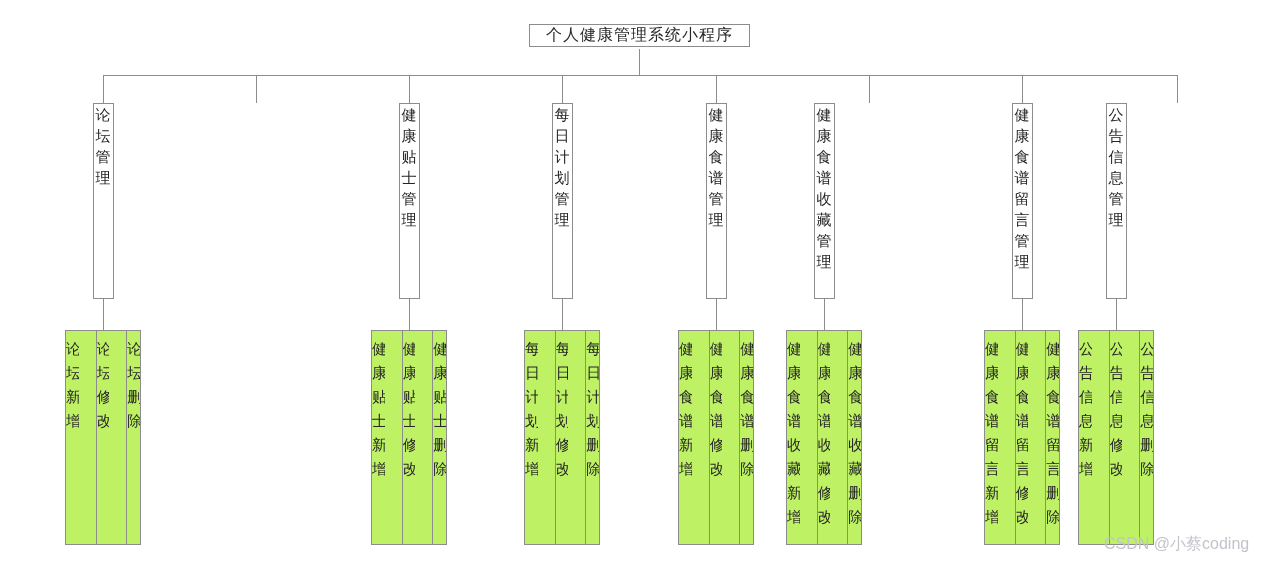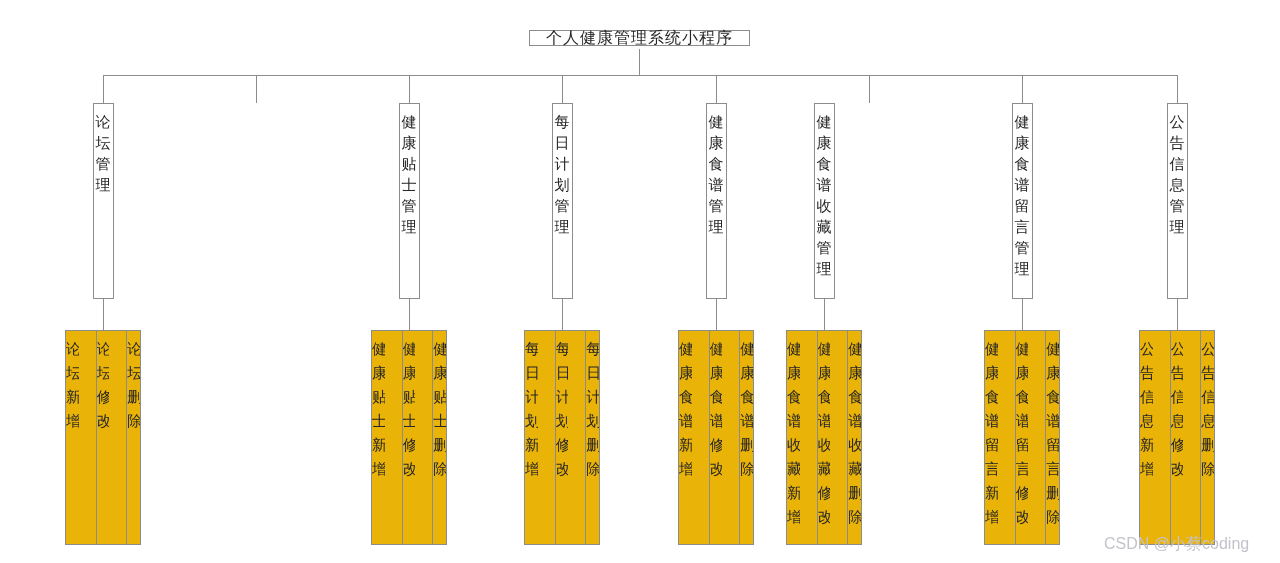--- a/index.html
+++ b/index.html
@@ -8,22 +8,22 @@
     width: 1280px;
     height: 563px;
     background: var(--background, #ffffff);
     font-family: "Liberation Sans", sans-serif;
     color: var(--text, #262626);
     overflow: hidden;
   }
   
   .root-box {
     position: absolute;
-    left: 529px; top: 30px;
-    width: 221px; height: 16px;
+    left: 529px; top: 24px;
+    width: 221px; height: 23px;
     border: 1px solid var(--line, #8c8c8c);
     box-sizing: border-box;
     display: flex; align-items: center; justify-content: center;
     font-size: 16px;
     letter-spacing: 1px;
     background: #fff;
   }
   
   .cline { position: absolute; background: var(--line, #8c8c8c); }
   .root-vline { left: 639px; top: 49px; width: 1px; height: 27px; }
@@ -39,37 +39,36 @@
     position: absolute;
     left: 27.5px; top: 0;
     width: 21px; height: 196px;
     border: 1px solid var(--line, #8c8c8c);
     box-sizing: border-box;
     background: #fff;
     font-size: 15px;
     line-height: 21px;
     text-align: center;
     word-break: break-all;
-    padding-top: 7px;
     overflow: hidden;
   }
   .branch-vline {
     position: absolute;
     left: 37.5px; top: 196px;
     width: 1px; height: 31px;
     background: var(--line, #8c8c8c);
   }
   .leaves {
     position: absolute;
     left: 0; top: 227px;
     width: 76px; height: 215px;
     display: flex;
     border: 1px solid var(--line, #8c8c8c);
     box-sizing: border-box;
-    background: #eab308;
+    background: #bef264;
   }
   .leaf {
     flex: 1 1 0;
     box-sizing: border-box;
     font-size: 15px;
     line-height: 24px;
     text-align: center;
     word-break: break-all;
     padding-top: 6px;
     overflow: hidden;
@@ -158,21 +157,21 @@
   <div class="branch" style="left:984px">
     <div class="hbox">健康食谱留言管理</div>
     <div class="branch-vline"></div>
     <div class="leaves">
       <div class="leaf">健康食谱留言新增</div>
       <div class="leaf">健康食谱留言修改</div>
       <div class="leaf">健康食谱留言删除</div>
     </div>
   </div>
 
-  <div class="branch" style="left:1139px">
+  <div class="branch" style="left:1078px">
     <div class="hbox">公告信息管理</div>
     <div class="branch-vline"></div>
     <div class="leaves">
       <div class="leaf">公告信息新增</div>
       <div class="leaf">公告信息修改</div>
       <div class="leaf">公告信息删除</div>
     </div>
   </div>
 
   <div class="watermark">CSDN @小蔡coding</div>

